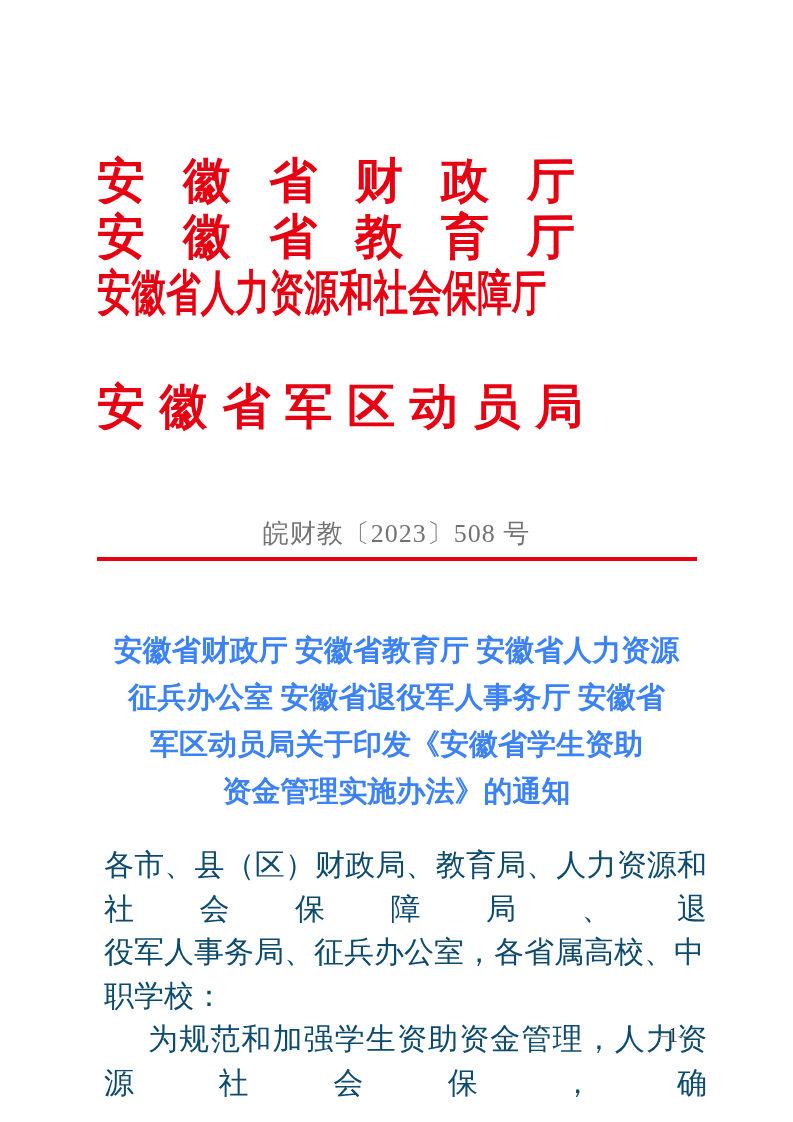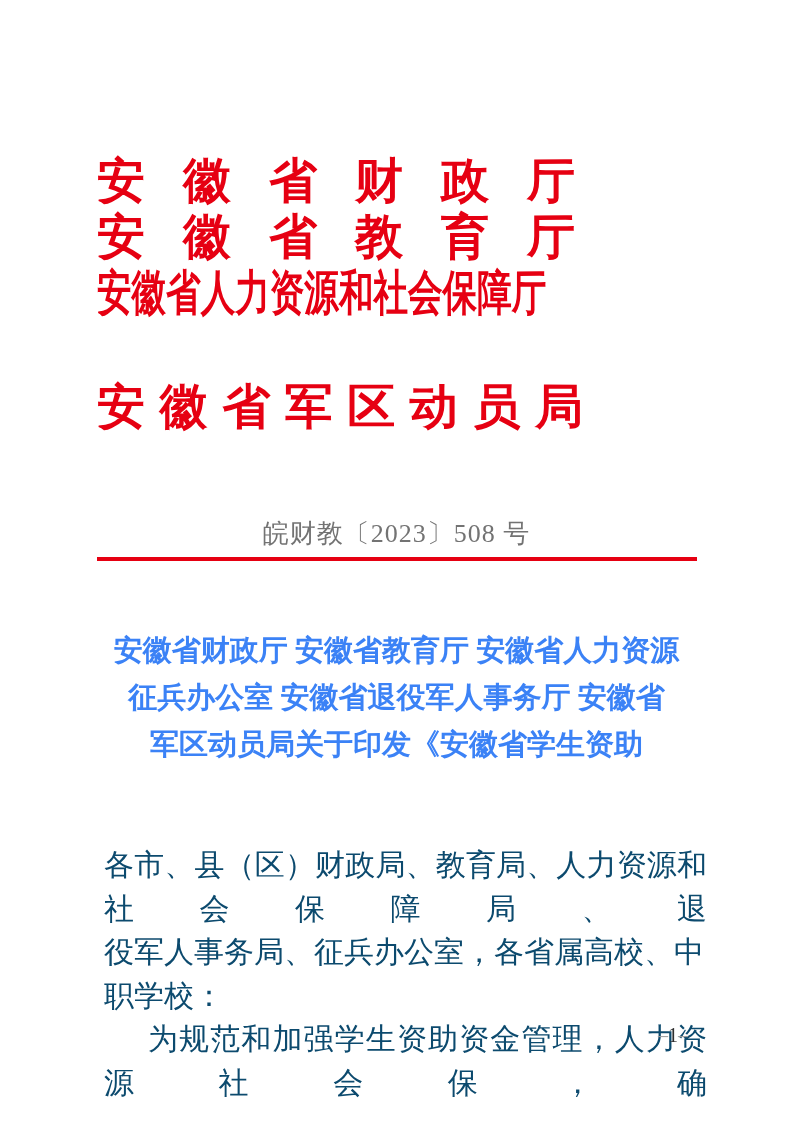--- a/index.html
+++ b/index.html
@@ -81,20 +81,21 @@
 
 
   <div class="doc-number">皖财教〔2023〕508 号</div>
 
   <div class="red-divider"></div>
 
   <div class="title">
     <div class="tline">安徽省财政厅 安徽省教育厅 安徽省人力资源</div>
     <div class="tline">征兵办公室 安徽省退役军人事务厅 安徽省</div>
     <div class="tline">军区动员局关于印发《安徽省学生资助</div>
+    <div class="tline">资金管理实施办法》的通知</div>
   </div>
 
   <div class="body-text">
     <div class="bline jl">各市、县（区）财政局、教育局、人力资源和社会保障局、退</div>
     <div class="bline">役军人事务局、征兵办公室，各省属高校、中职学校：</div>
     <div class="bline indent jl">为规范和加强学生资助资金管理，人力资源社会保，确</div>
   </div>
 
   <div class="page-num">
     <span class="dash">–</span><span class="num">1</span><span class="dash">–</span>

